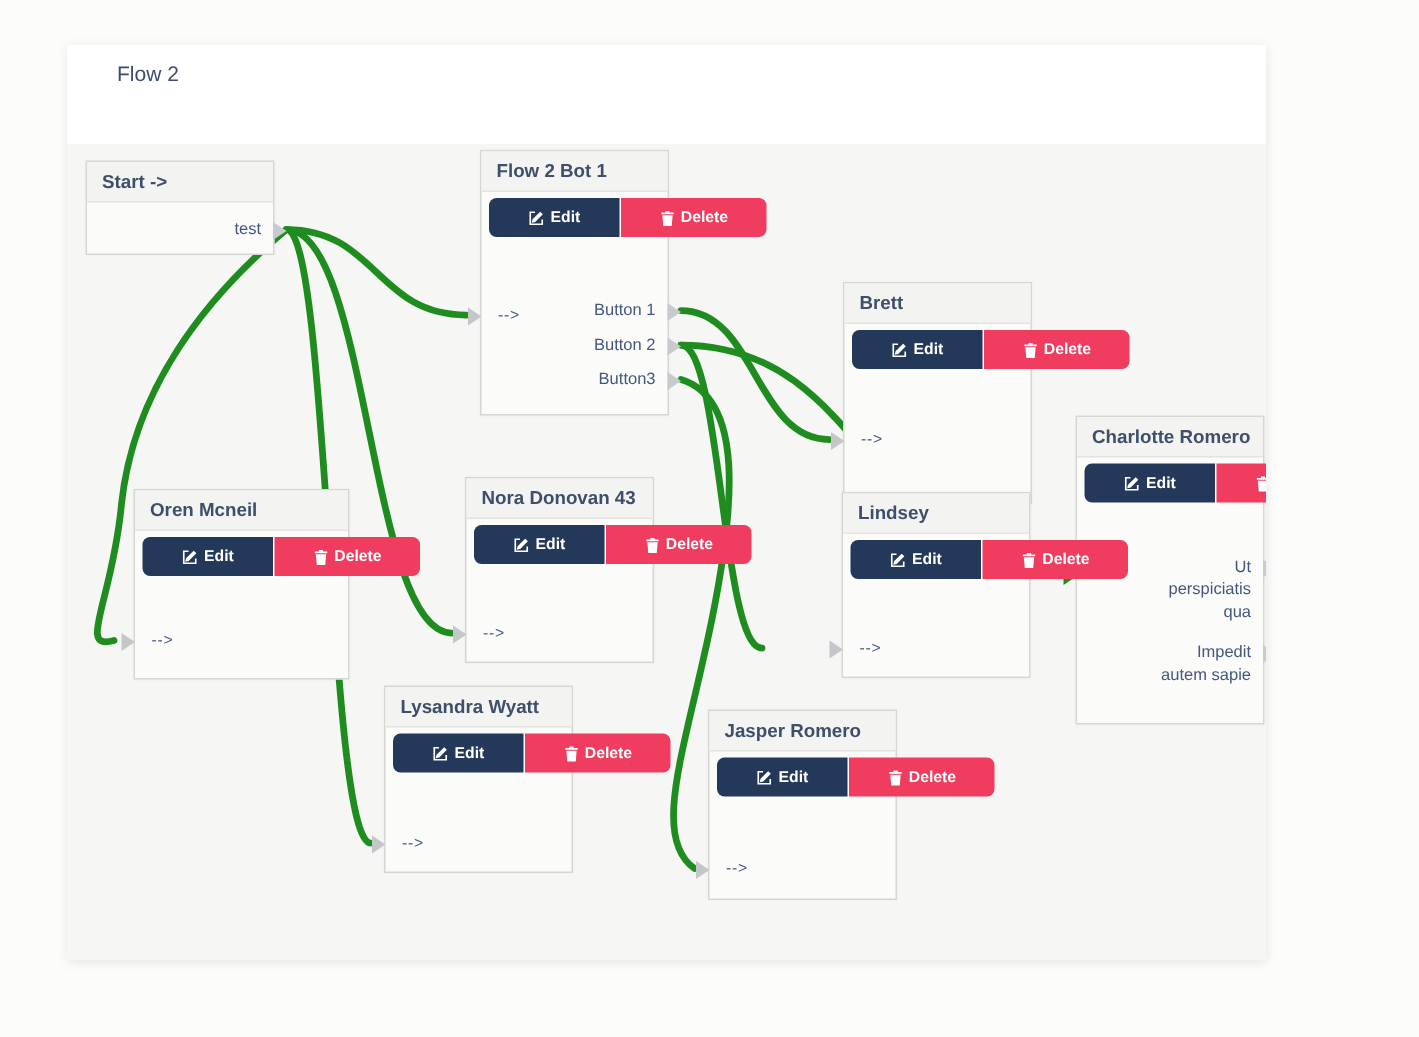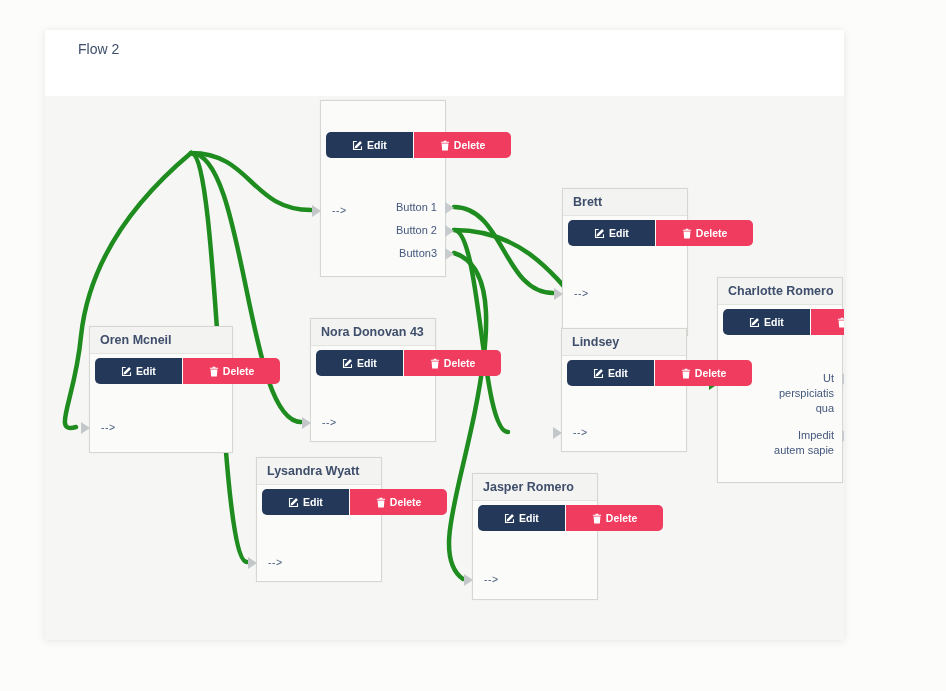--- a/index.html
+++ b/index.html
@@ -36,21 +36,27 @@
     <svg id="wires" width="799" height="544" viewBox="0 0 799 544">
         <path d="M146,57 C206,57 206,114 266,114" fill="none" stroke="#1f8c1f" stroke-width="4.5" stroke-linecap="round"></path>
         <path d="M146,57 C90,104 44,165 36,240 C30,305 6,338 31,331" fill="none" stroke="#1f8c1f" stroke-width="4.5" stroke-linecap="round"></path>
         <path d="M146,57 C201,57 201,326 256,326" fill="none" stroke="#1f8c1f" stroke-width="4.5" stroke-linecap="round"></path>
         <path d="M146,57 C174,57 174,466 202,466" fill="none" stroke="#1f8c1f" stroke-width="4.5" stroke-linecap="round"></path>
         <path d="M409,111 C458.5,111 458.5,197 508,197" fill="none" stroke="#1f8c1f" stroke-width="4.5" stroke-linecap="round"></path>
         <path d="M409,134 C536,134 536,287 663,287" fill="none" stroke="#1f8c1f" stroke-width="4.5" stroke-linecap="round"></path>
         <path d="M409,134 C436,134 436,336 463,336" fill="none" stroke="#1f8c1f" stroke-width="4.5" stroke-linecap="round"></path>
         <path d="M409,157 C452,170 444,245 430,315 C413,400 388,462 418,483" fill="none" stroke="#1f8c1f" stroke-width="4.5" stroke-linecap="round"></path>
       </svg>
+  <div class="node" style="left: 12px; top: 11px; width: 126px; height: 63px;">
+        <div class="node-header">Start -&gt;</div>
+        <div class="port port-out" style="top: 40px;"></div>
+        <div class="out-label" style="top: 38px;">test</div>
+      </div>
       <div class="node" style="left: 275px; top: 4px; width: 126px; height: 177px;">
+        <div class="node-header">Flow 2 Bot 1</div>
         <div class="btn-row">
           <button class="btn btn-edit" style="background: rgb(36, 57, 90);">
             <svg width="11" height="11" viewBox="0 0 16 16">
               <path fill="#fff" d="M11.8 1.6l2.6 2.6L7 11.6l-3.4.8.8-3.4zM13 9.2V13H3V3h3.8V1.4H1.4v13.2h13.2V9.2z"></path>
             </svg>
             <span>Edit</span>
           </button>
           <button class="btn btn-del" style="background: rgb(239, 60, 95);">
             <svg width="10" height="11" viewBox="0 0 14 16">
               <path fill="#fff" d="M5 1h4v1.4h4V4H1V2.4h4zM2 5h10l-.9 10.4H2.9z"></path>

